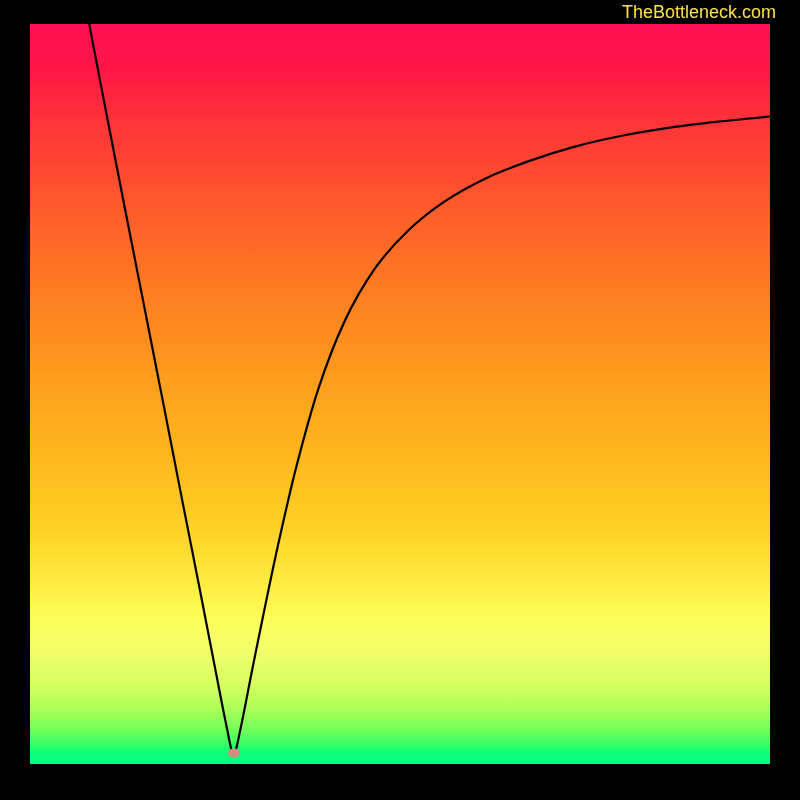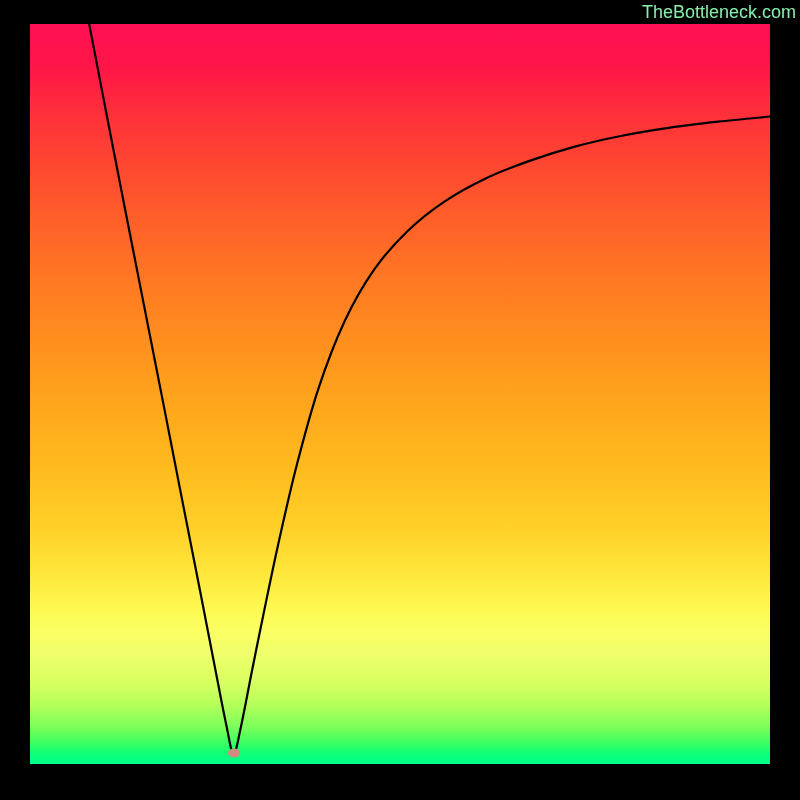--- a/index.html
+++ b/index.html
@@ -29,24 +29,24 @@
       #d8ff60 89%,
       #b4ff5a 92%,
       #7cff5a 95%,
       #40ff62 97%,
       #10ff75 98.5%,
       #00ff8a 100%);
   }
   .credit {
     position: absolute;
     top: 2px;
-    right: 4px;
+    right: 24px;
     font-family: Arial, Helvetica, sans-serif;
     font-size: 18px;
-    color: #86efac;
+    color: #fde047;
     font-weight: 500;
   }
   svg.curve {
     position: absolute;
     left: 0; top: 0;
     width: 740px; height: 740px;
   }
   .marker {
     position: absolute;
     width: 12px; height: 9px;

